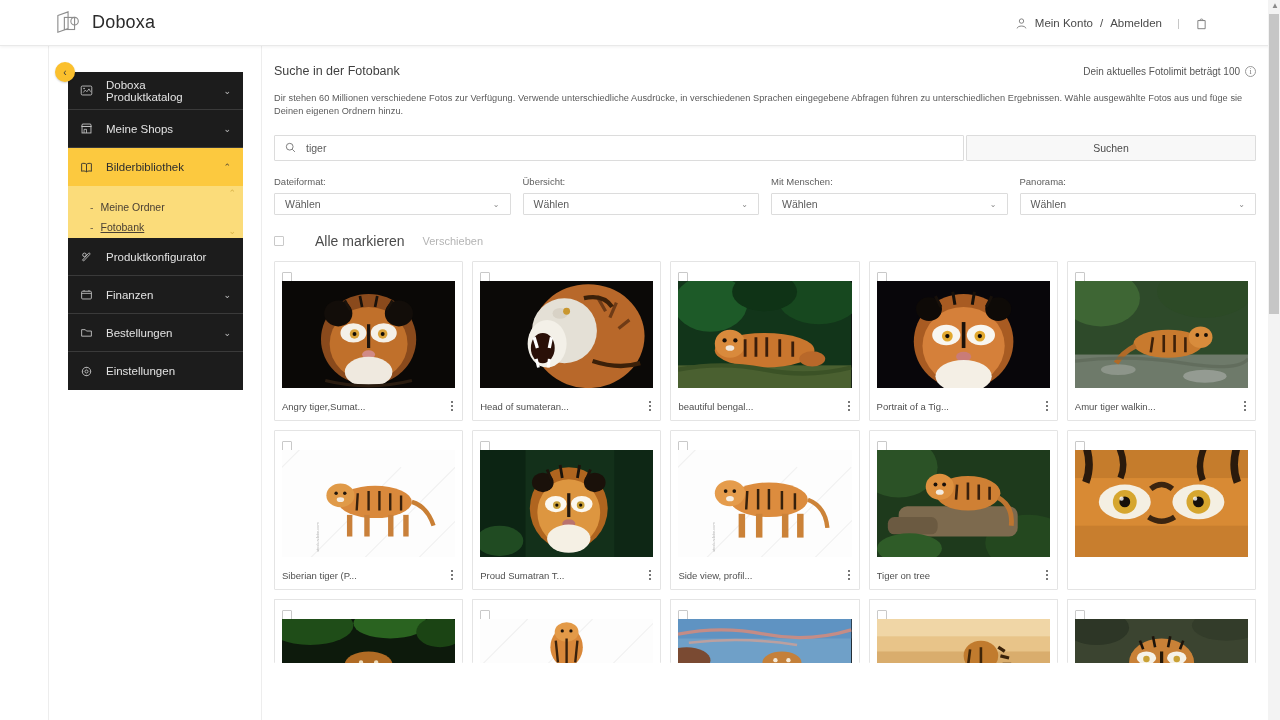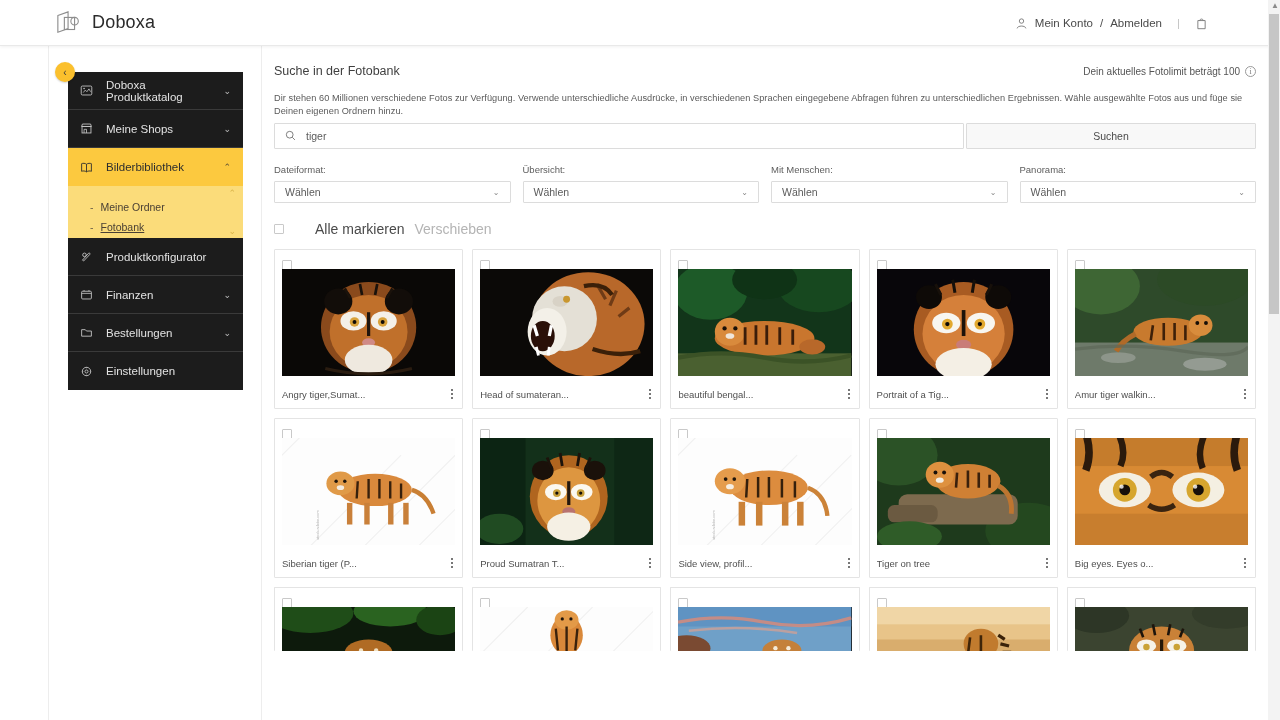--- a/index.html
+++ b/index.html
@@ -102,21 +102,21 @@
   .limit-wrap { display: flex; align-items: center; gap: 5px; font-size: 10px; color: #555; }
   .info-circle {
     width: 11px; height: 11px; border-radius: 50%;
     border: 1px solid #9a9a9a; color: #7a7a7a;
     font-size: 8px; line-height: 9px; text-align: center;
     font-family: "Liberation Serif", serif;
   }
 
   .desc { margin-top: 14px; font-size: 9.2px; color: #5a5a5a; line-height: 13px; letter-spacing: .05px; }
 
-  .search-row { margin-top: 5px; display: flex; gap: 2px; }
+  .search-row { margin-top: 17px; display: flex; gap: 2px; }
   .search-box {
     flex: 0 0 690px; height: 26px; border: 1px solid #dcdcdc; background: #fff;
     display: flex; align-items: center; padding: 0 10px; gap: 8px;
     border-radius: 1px;
   }
   .search-box input {
     border: none; outline: none; flex: 1; font-size: 10.5px;
     color: #5b5b5b; font-family: "Liberation Sans", sans-serif; background: transparent;
   }
   .search-btn {
@@ -135,21 +135,21 @@
     border-radius: 1px;
   }
   .filter-select .chev { font-size: 8px; color: #888; }
 
   .select-row { margin-top: 18px; display: flex; align-items: center; gap: 10px; }
   .cb {
     width: 10px; height: 10px; border: 1px solid #c9c9c9; background: #fff;
     display: inline-block; cursor: pointer; border-radius: 1px;
   }
   .select-all-label { font-size: 14px; color: #4a4a4a; cursor: pointer; margin-left: 21px; }
-  .move-label { font-size: 14px; color: #b4b4b4; cursor: pointer; }
+  .move-label { font-size: 11px; color: #b4b4b4; cursor: pointer; margin-left: 8px; }
 
   
   .grid {
     margin-top: 12px;
     display: grid;
     grid-template-columns: repeat(5, 1fr);
     gap: 9px;
   }
   .card {
     border: 1px solid #e4e4e4; background: #fff;
@@ -686,28 +686,20 @@
             <circle cx="46" cy="52" r="11" fill="#d6a62e"></circle>
             <circle cx="114" cy="52" r="11" fill="#d6a62e"></circle>
             <circle cx="46" cy="52" r="5" fill="#15100a"></circle>
             <circle cx="114" cy="52" r="5" fill="#15100a"></circle>
             <circle cx="43" cy="49" r="2" fill="#fff" opacity=".8"></circle>
             <circle cx="111" cy="49" r="2" fill="#fff" opacity=".8"></circle>
             <path d="M70 40 q10 -8 20 0" stroke="#3a2410" stroke-width="5" fill="none"></path>
             <path d="M68 66 q12 8 24 0" stroke="#3a2410" stroke-width="5" fill="none"></path>
           </svg>
         </div>
-        <div class="card-foot">
-          <span class="card-title">Big eyes. Eyes o...</span>
-          <span class="dots">
-              <div></div>
-              <div></div>
-              <div></div>
-            </span>
-        </div>
       </div>
 
       <div class="card partial">
         <div class="card-cb-row"><span class="cb"></span></div>
         <div class="thumb">
           <svg class="thumb-svg" viewBox="0 0 160 44" preserveAspectRatio="xMidYMin slice">
             <rect width="160" height="44" fill="#0d1a0c"></rect>
             <ellipse cx="26" cy="6" rx="40" ry="18" fill="#1f4d18"></ellipse>
             <ellipse cx="100" cy="4" rx="34" ry="14" fill="#2a6320"></ellipse>
             <ellipse cx="146" cy="12" rx="22" ry="14" fill="#1b4414"></ellipse>

